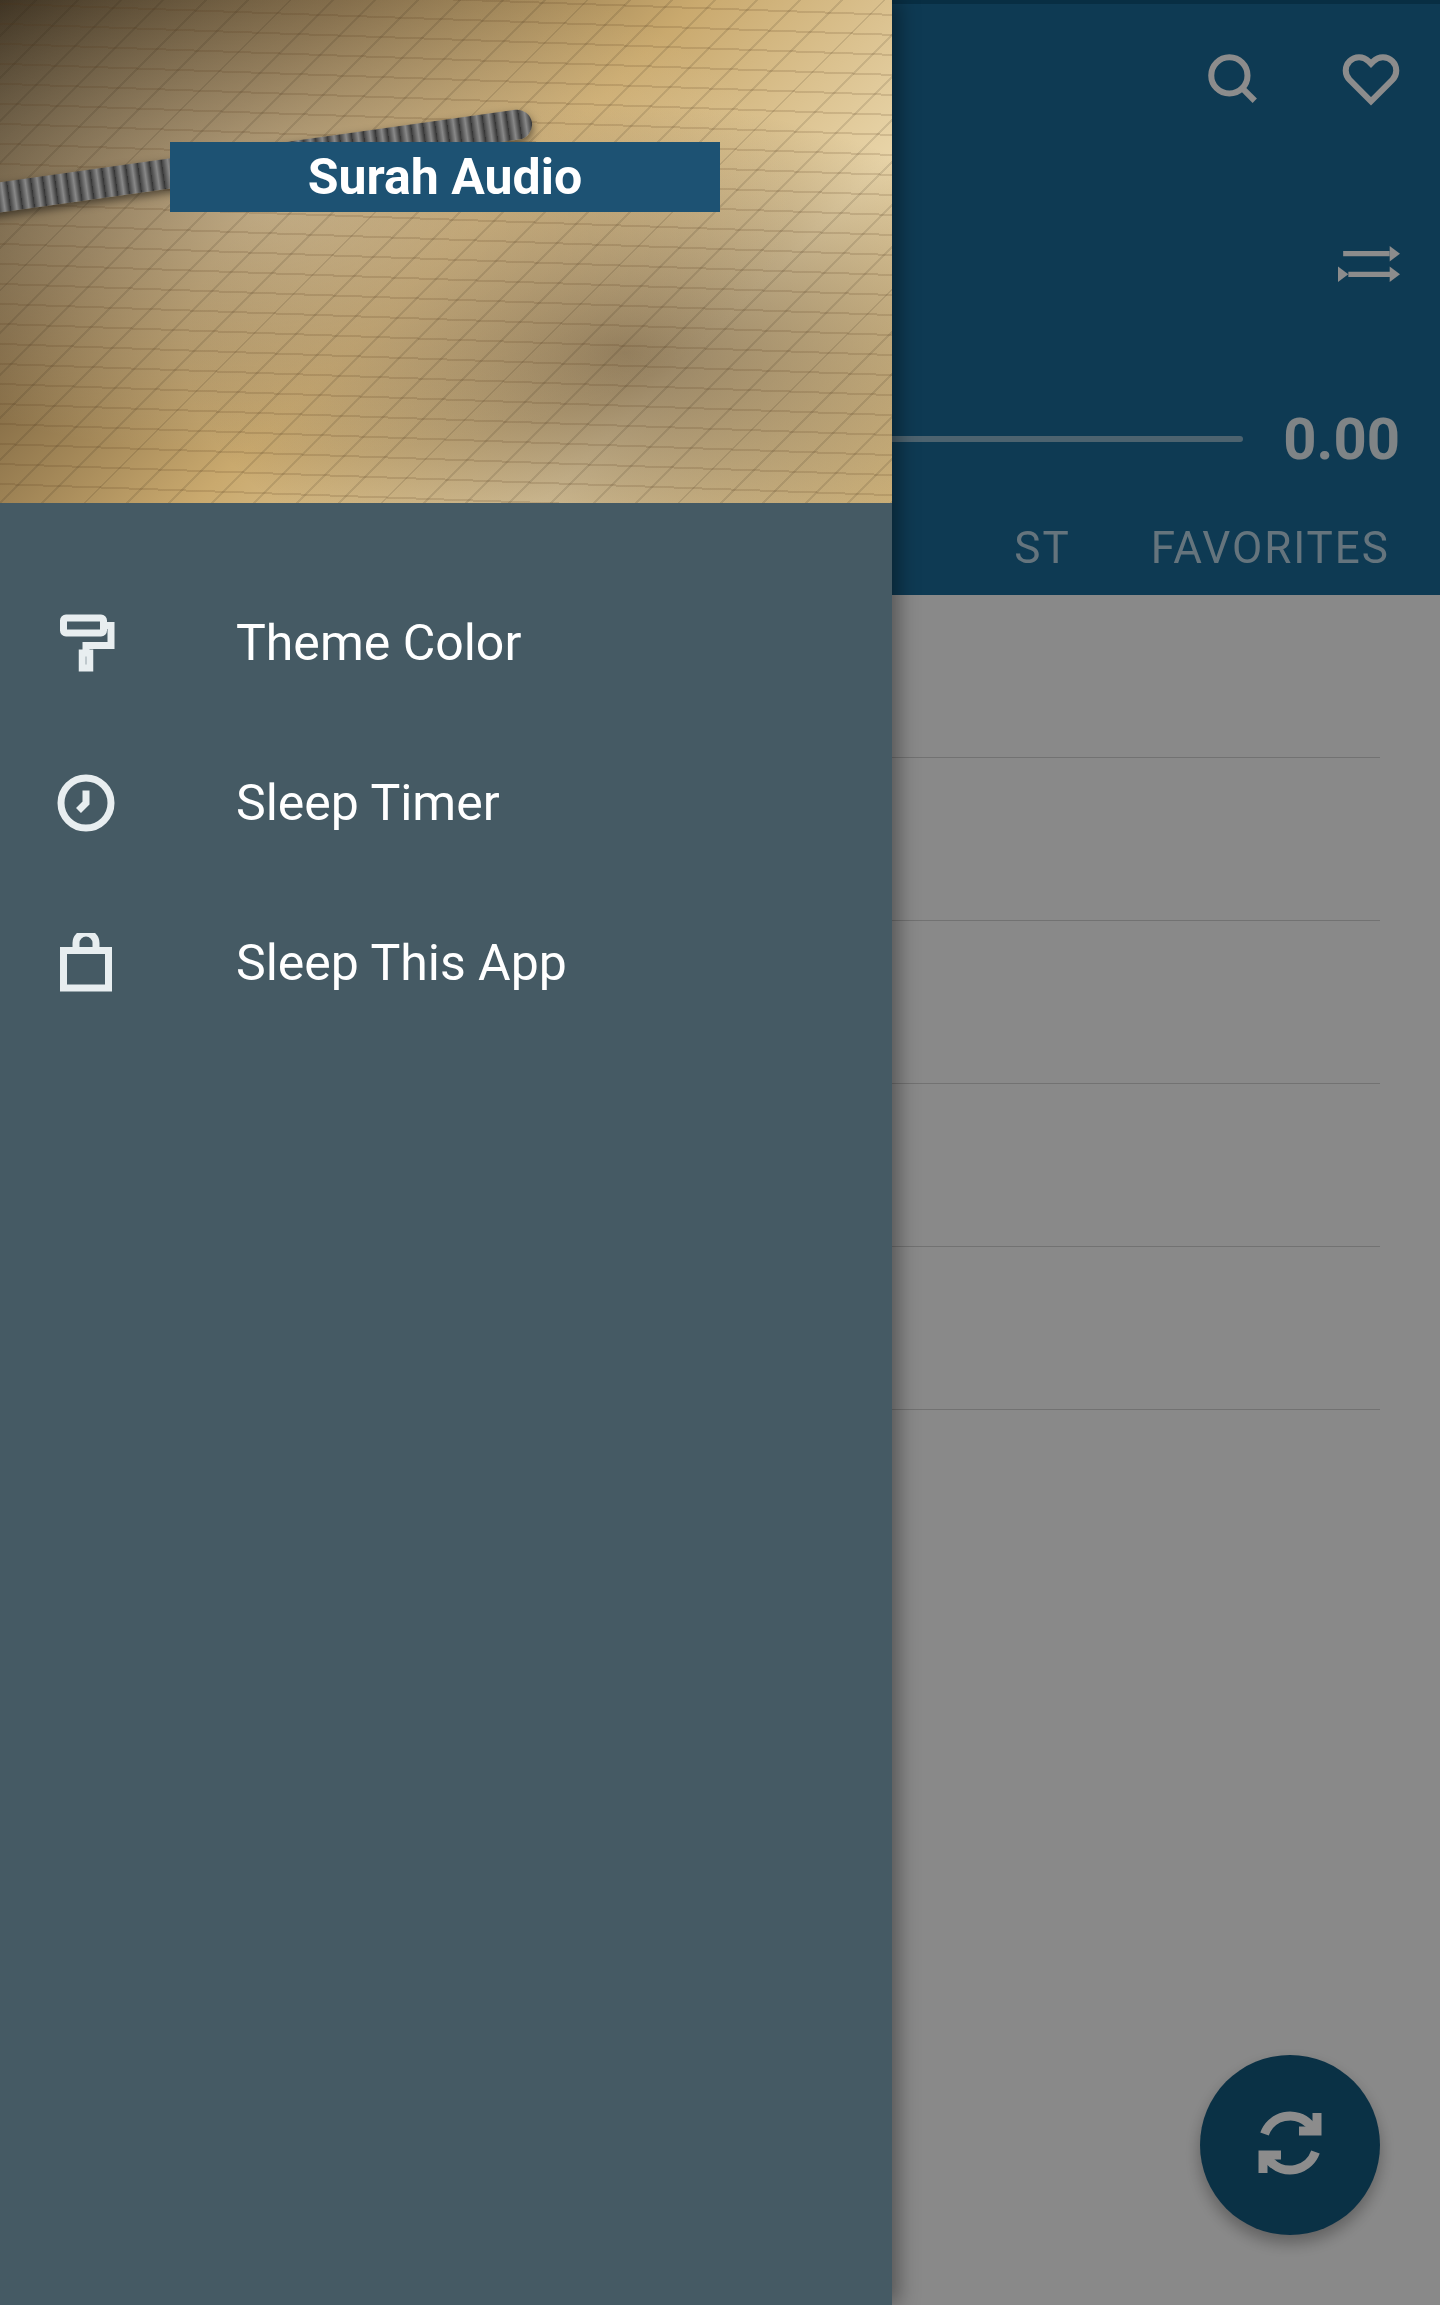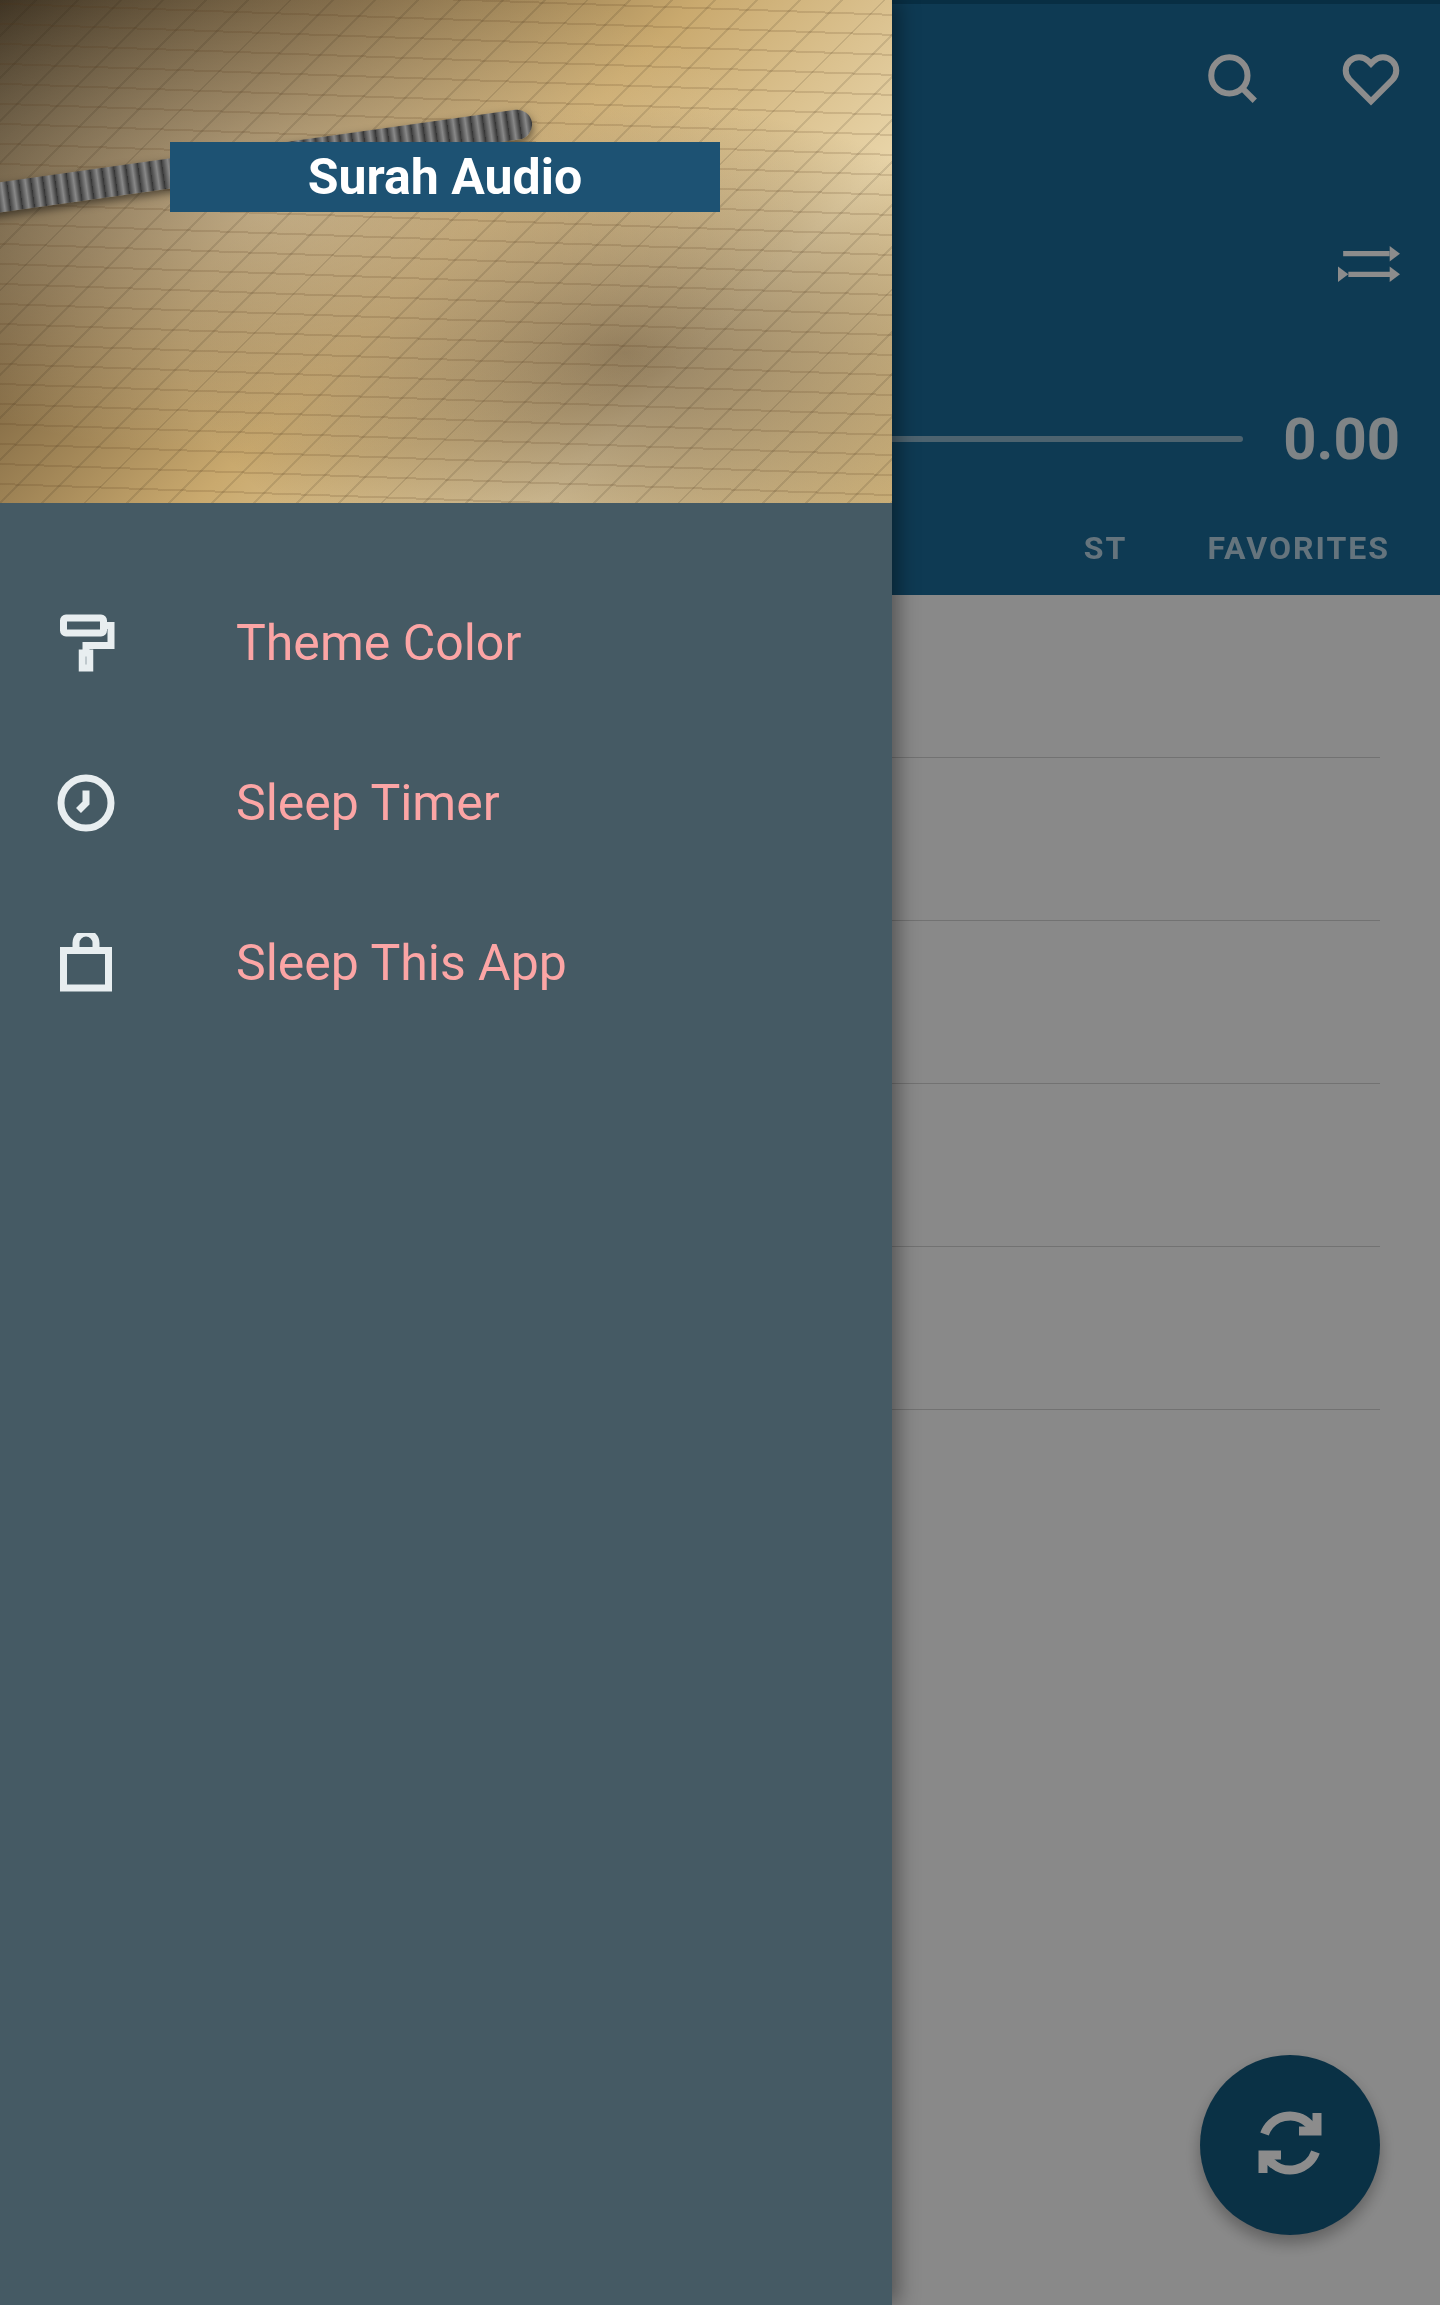--- a/index.html
+++ b/index.html
@@ -85,22 +85,22 @@
     background: #1a6a97;
     display: flex;
     justify-content: flex-end;
     align-items: center;
     padding-right: 50px;
     gap: 80px;
   }
   
   .tab {
     color: #b8d4e3;
-    font-size: 32px;
-    font-weight: 700;
+    font-size: 44px;
+    font-weight: 400;
     letter-spacing: 2px;
   }
   
   .list-area {
     position: absolute;
     top: 595px;
     left: 0;
     right: 0;
     bottom: 0;
     background: #fafafa;
@@ -221,21 +221,21 @@
   
   .drawer-item-icon svg {
     width: 60px;
     height: 60px;
     stroke: #e8eef0;
     fill: none;
     stroke-width: 2.8;
   }
   
   .drawer-item-label {
-    color: #fca5a5;
+    color: #ffffff;
     font-size: 50px;
     font-weight: 400;
   }
 </style>
 </head>
 <body>
 
 <div class="screen">
 
   <div class="main-content">

